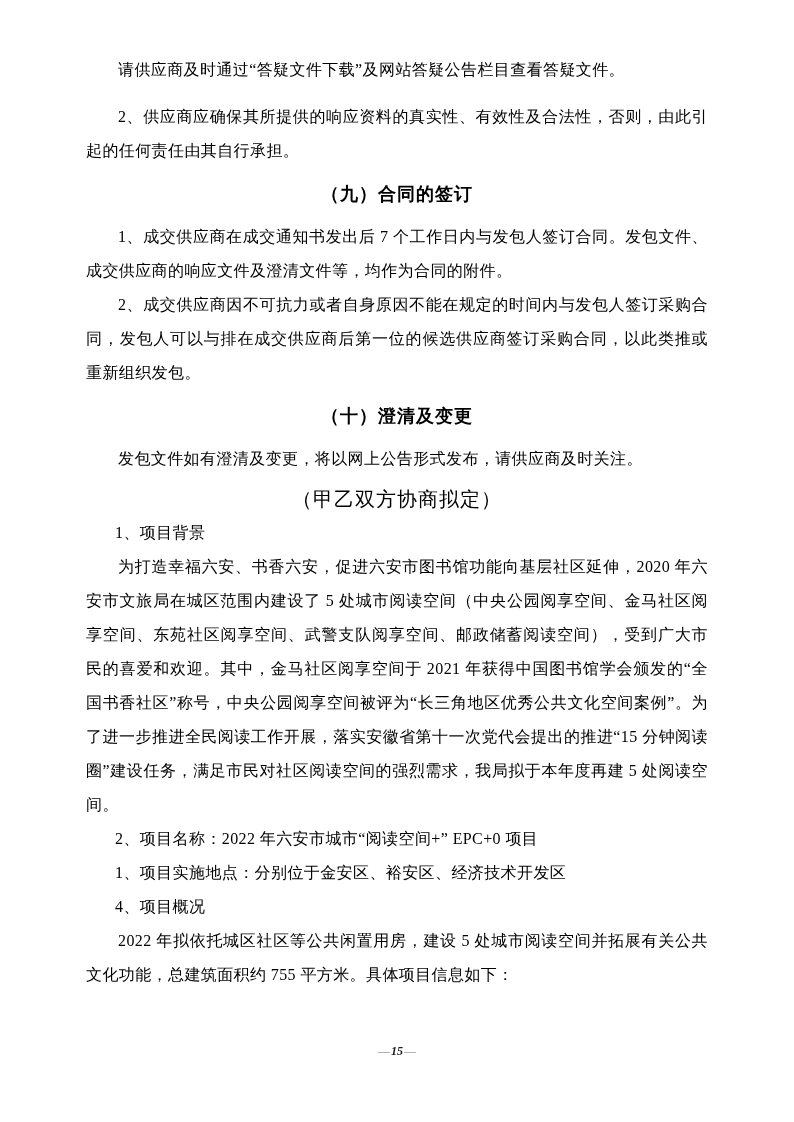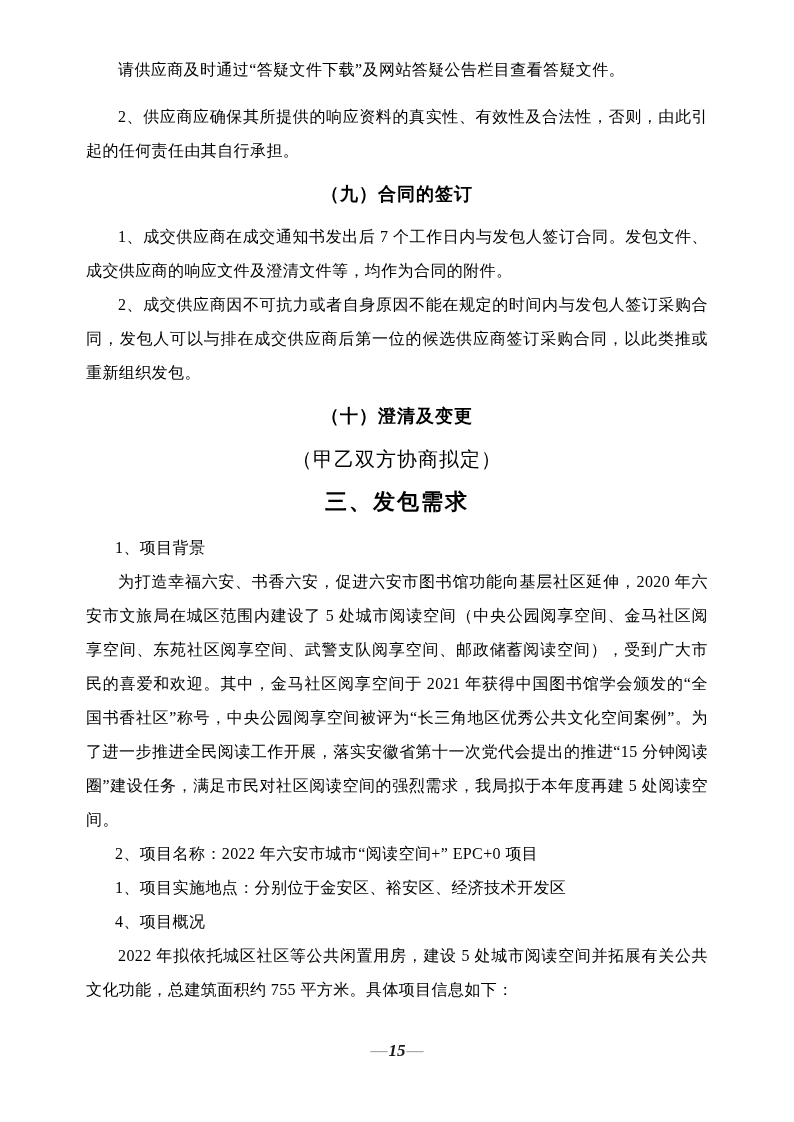--- a/index.html
+++ b/index.html
@@ -63,21 +63,21 @@
     text-align: center;
     margin: 6px 0 0 0;
     letter-spacing: 1px;
   }
   .page-footer {
     position: absolute;
     left: 0;
     right: 0;
     top: 1040px;
     text-align: center;
-    font-size: 17px;
+    font-size: 12px;
     line-height: 22px;
   }
   .page-footer .dash {
     color: #a9a9a9;
     font-weight: bold;
   }
   .page-footer .num {
     color: #1a1a1a;
     font-weight: bold;
     font-style: italic;
@@ -95,25 +95,25 @@
     <p class="para gap-top">2、供应商应确保其所提供的响应资料的真实性、有效性及合法性，否则，由此引起的任何责任由其自行承担。</p>
 
     <div class="heading-small">（九）合同的签订</div>
 
     <p class="para">1、成交供应商在成交通知书发出后 7 个工作日内与发包人签订合同。发包文件、成交供应商的响应文件及澄清文件等，均作为合同的附件。</p>
 
     <p class="para">2、成交供应商因不可抗力或者自身原因不能在规定的时间内与发包人签订采购合同，发包人可以与排在成交供应商后第一位的候选供应商签订采购合同，以此类推或重新组织发包。</p>
 
     <div class="heading-small">（十）澄清及变更</div>
 
+    <p class="para">发包文件如有澄清及变更，将以网上公告形式发布，请供应商及时关注。</p>
 
 
     <div class="center-note">（甲乙双方协商拟定）</div>
 
-    <div class="heading-large demand">三、发包需求</div>
 
     <p class="para no-indent">1、项目背景</p>
 
     <p class="para">为打造幸福六安、书香六安，促进六安市图书馆功能向基层社区延伸，2020 年六安市文旅局在城区范围内建设了 5 处城市阅读空间（中央公园阅享空间、金马社区阅享空间、东苑社区阅享空间、武警支队阅享空间、邮政储蓄阅读空间），受到广大市民的喜爱和欢迎。其中，金马社区阅享空间于 2021 年获得中国图书馆学会颁发的“全国书香社区”称号，中央公园阅享空间被评为“长三角地区优秀公共文化空间案例”。为了进一步推进全民阅读工作开展，落实安徽省第十一次党代会提出的推进“15 分钟阅读圈”建设任务，满足市民对社区阅读空间的强烈需求，我局拟于本年度再建 5 处阅读空间。</p>
 
     <p class="para no-indent">2、项目名称：2022 年六安市城市“阅读空间+”  EPC+0 项目</p>
 
     <p class="para no-indent">1、项目实施地点：分别位于金安区、裕安区、经济技术开发区</p>
 
     <p class="para no-indent">4、项目概况</p>

